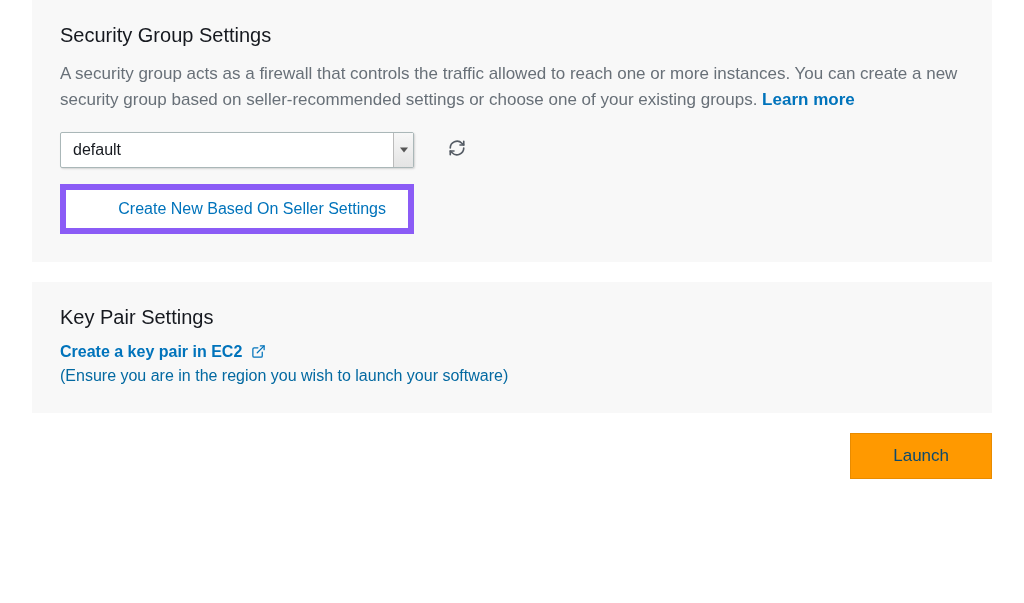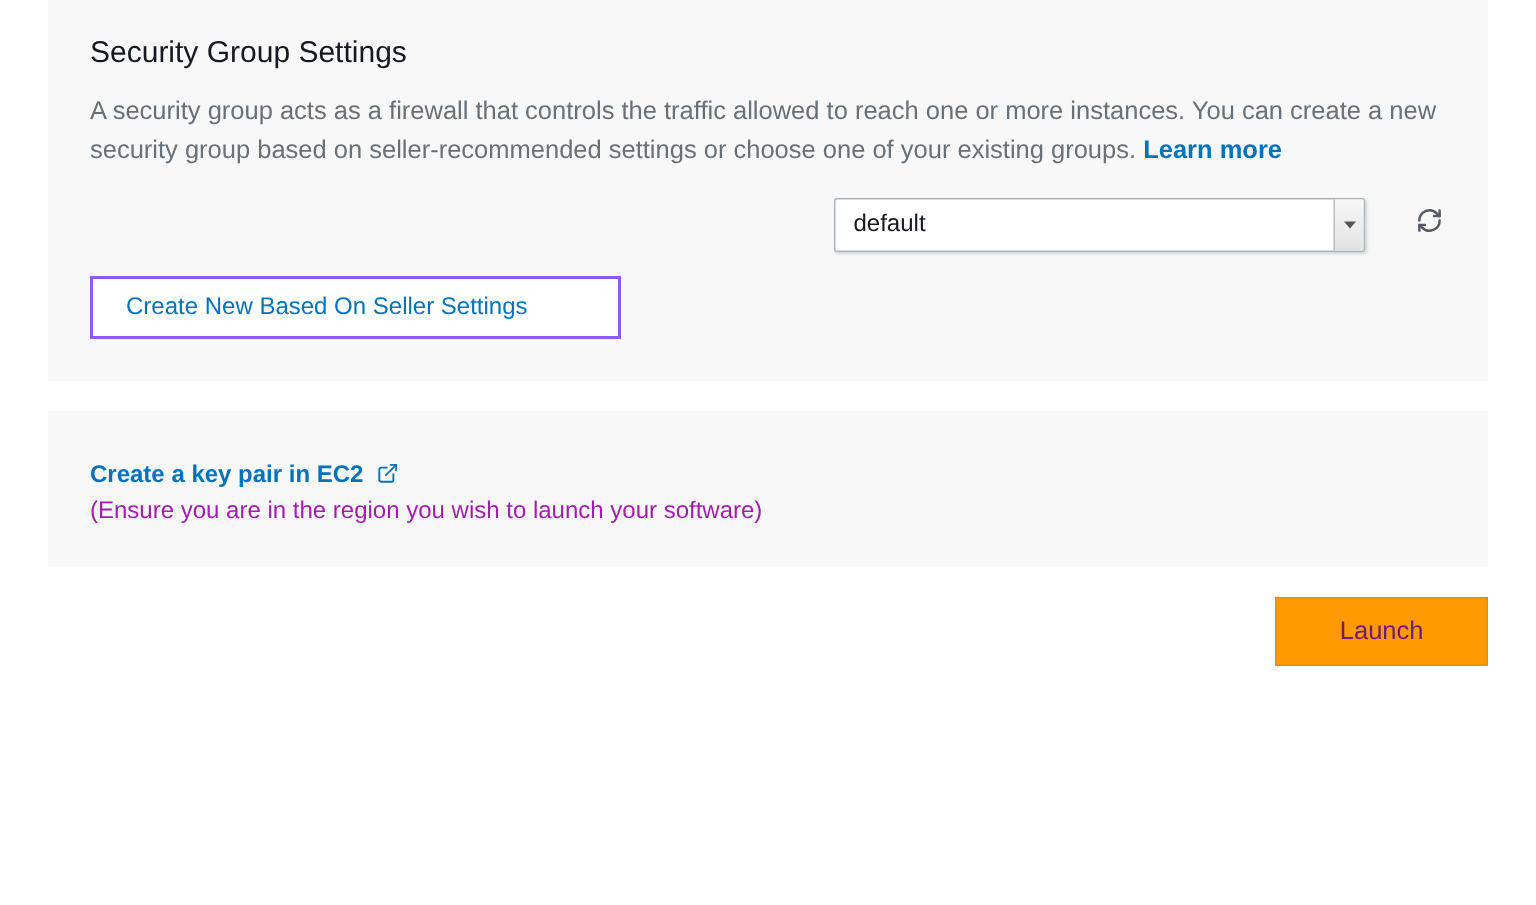--- a/index.html
+++ b/index.html
@@ -36,21 +36,20 @@
     color: #0073bb;
     text-decoration: none;
     cursor: pointer;
     font-weight: bold;
   }
   .select-row {
     display: flex;
     align-items: center;
     gap: 32px;
     margin-bottom: 16px;
-    justify-content: flex-end;
   }
   .select-wrap {
     position: relative;
     width: 354px;
     height: 36px;
     background: #ffffff;
     border: 1px solid #aab7b8;
     border-radius: 2px;
     box-shadow: 1px 1px 2px rgba(0,0,0,0.15);
   }
@@ -85,49 +84,49 @@
     height: 22px;
     display: flex;
     align-items: center;
     justify-content: center;
     cursor: pointer;
     color: #545b64;
   }
   .refresh-btn svg { width: 18px; height: 18px; }
   .outline-btn {
     display: inline-block;
-    border: 2px solid #8b5cf6;
+    border: 6px solid #8b5cf6;
     color: #0073bb;
     background: #ffffff;
     font-size: 16px;
     padding: 10px 22px;
     cursor: pointer;
     min-width: 354px;
-    text-align: left;
+    text-align: right;
   }
   .sub-note {
-    color: #a21caf;
+    color: #0369a1;
     font-size: 16px;
     margin-top: 4px;
   }
   .ext-icon {
     display: inline-block;
     vertical-align: -2px;
     margin-left: 4px;
   }
   .ext-icon svg { width: 15px; height: 15px; }
   .footer-row {
     display: flex;
     justify-content: flex-end;
     margin-top: 8px;
   }
   .launch-btn {
     background: #ff9900;
     border: 1px solid #e88b00;
-    color: #701a75;
+    color: #0c4a6e;
     font-size: 17px;
     padding: 12px 42px;
     cursor: pointer;
   }
   .key-link-block { margin-top: 10px; }
 </style>
 </head>
 <body>
 
 <div class="page">
@@ -156,20 +155,21 @@
             <path d="M21 12a9 9 0 0 1-15.5 6.3L3 16"></path>
             <path d="M3 21v-5h5"></path>
           </svg>
         </span>
       </div>
     </div>
     <button class="outline-btn">Create New Based On Seller Settings</button>
   </section>
 
   <section class="panel">
+    <h2 class="panel-title">Key Pair Settings</h2>
     <div class="key-link-block">
       <a href="#" class="link">
         <span>Create a key pair in EC2</span>
         <span class="ext-icon">
           <svg viewBox="0 0 24 24" fill="none" stroke="#0073bb" stroke-width="2" stroke-linecap="round" stroke-linejoin="round">
             <path d="M18 13v6a2 2 0 0 1-2 2H5a2 2 0 0 1-2-2V8a2 2 0 0 1 2-2h6"></path>
             <polyline points="15 3 21 3 21 9"></polyline>
             <line x1="10" y1="14" x2="21" y2="3"></line>
           </svg>
         </span>

